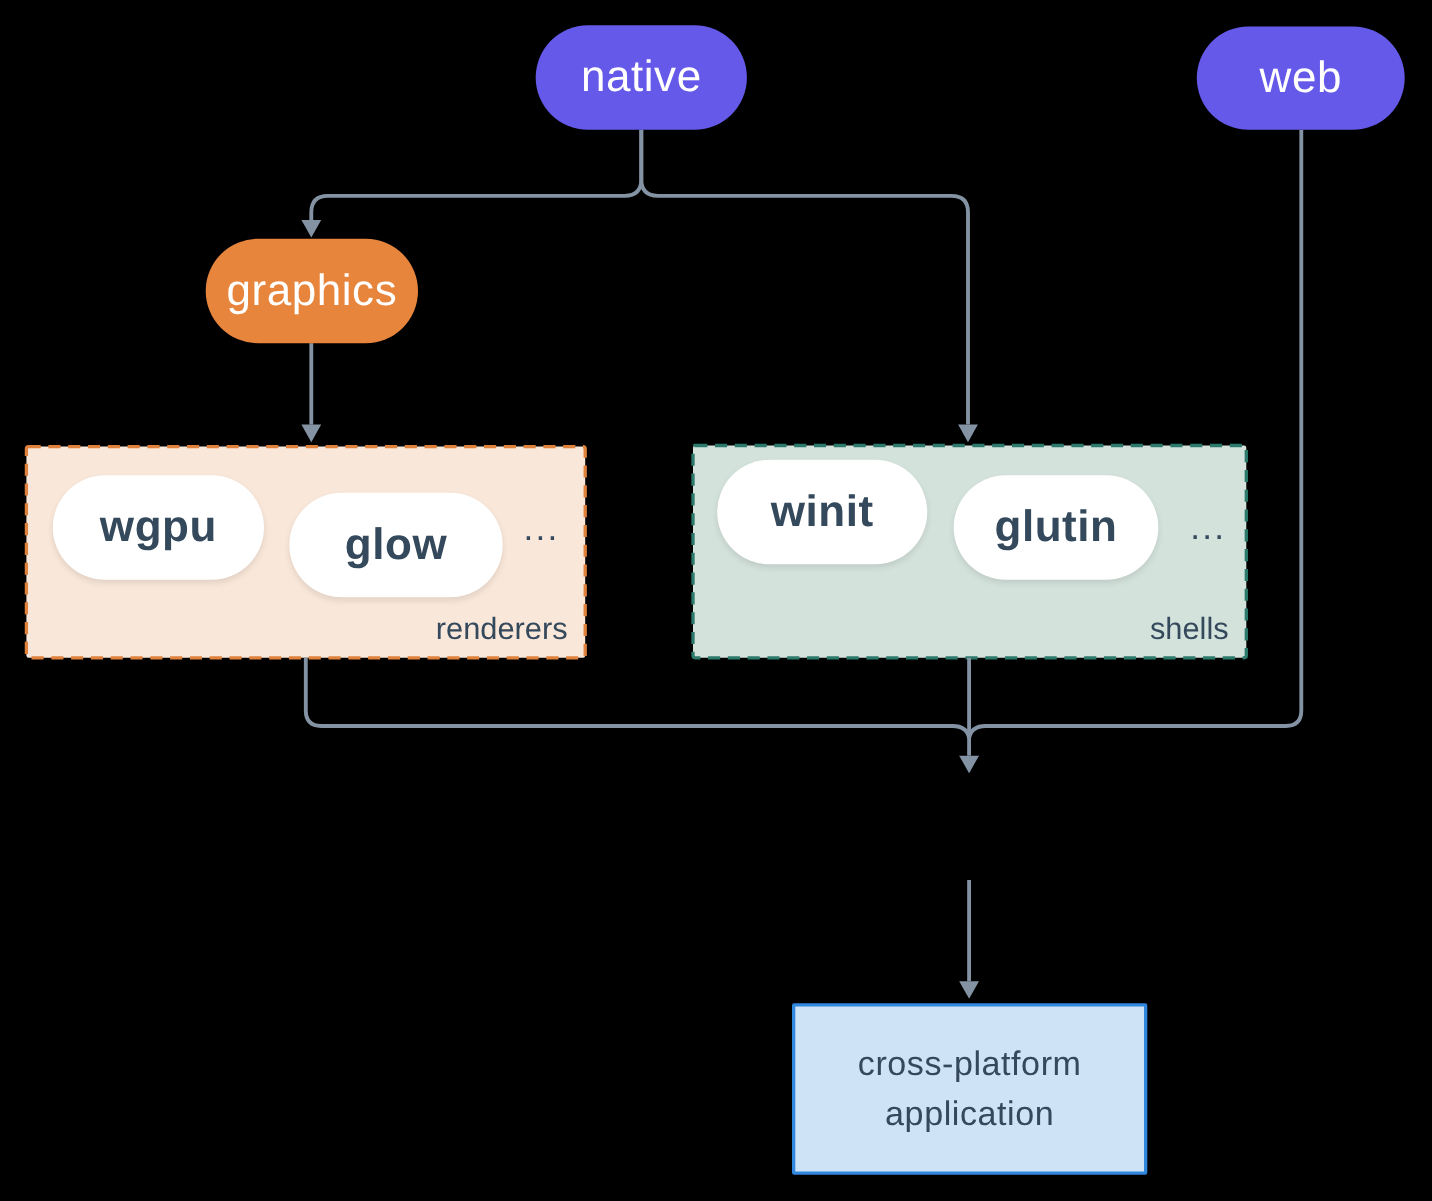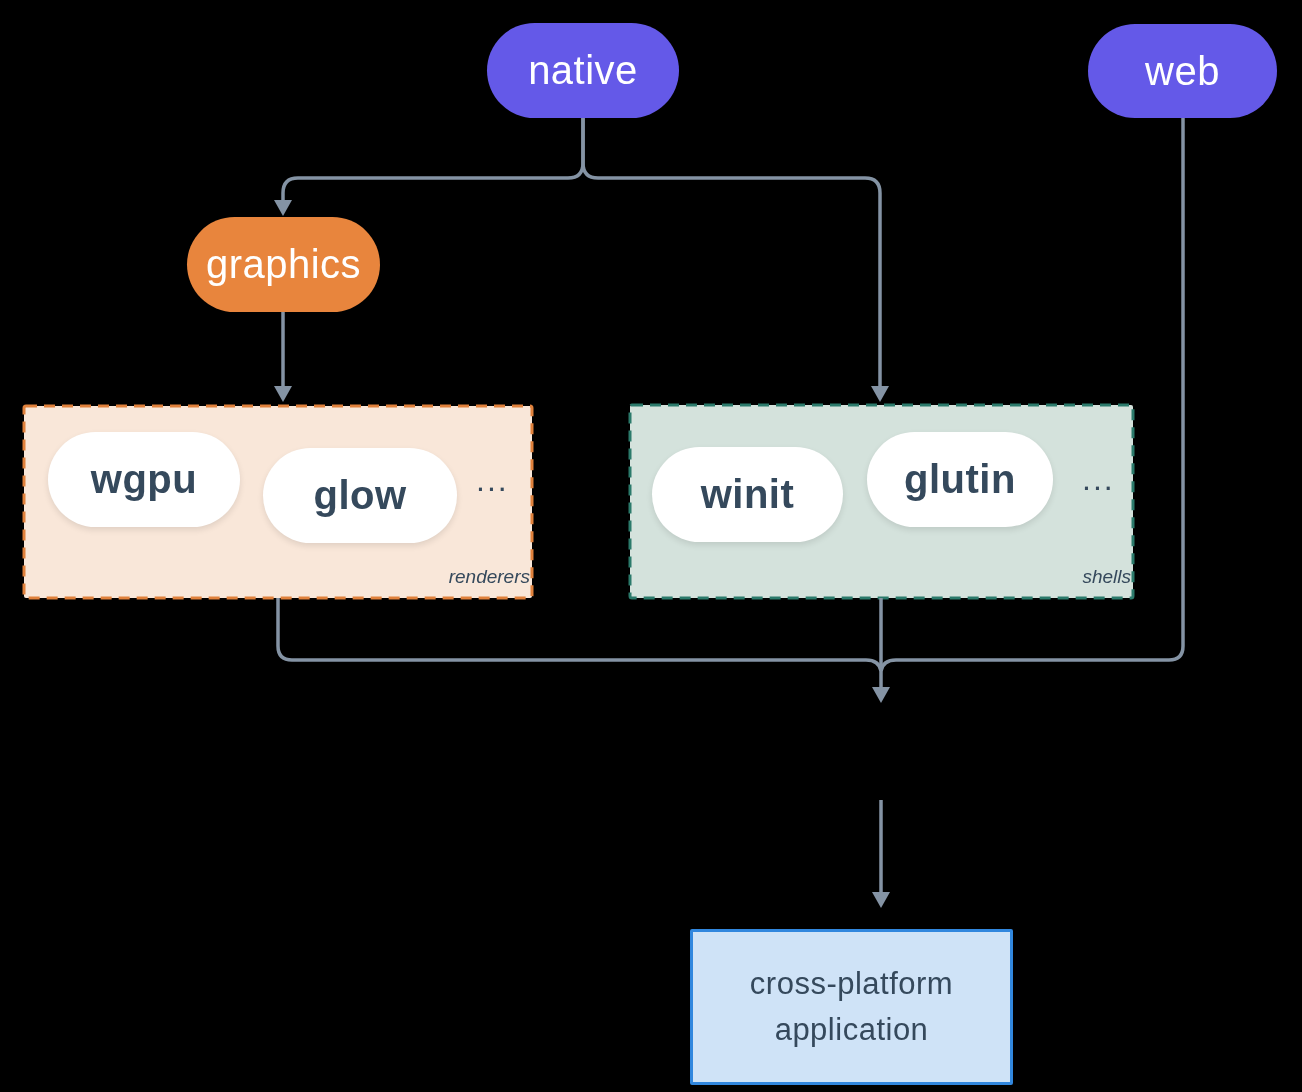--- a/index.html
+++ b/index.html
@@ -25,28 +25,28 @@
   .node-native{left:487px;top:23px;width:192px;height:95px;background:var(--native-web-fill);}
   .node-web{left:1088px;top:24px;width:189px;height:94px;background:var(--native-web-fill);}
   .node-graphics{left:187px;top:217px;width:193px;height:95px;background:var(--graphics-fill);}
   .node-iced{left:788px;top:708px;width:190px;height:93px;background:var(--iced-fill);}
   .group{position:absolute;z-index:1;}
   .group-renderers{left:24px;top:406px;width:508px;height:192px;}
   .group-shells{left:630px;top:405px;width:503px;height:193px;}
   .group .pill{height:95px;}
   .pill-wgpu{left:24px;top:26px;width:192px;}
   .pill-glow{left:239px;top:42px;width:194px;justify-content:center;}
-  .pill-winit{left:22px;top:42px;width:191px;justify-content:center;}
+  .pill-winit{left:22px;top:13px;width:191px;justify-content:center;}
   .pill-glutin{left:237px;top:27px;width:186px;}
   .dots{position:absolute;left:452px;top:56px;font-size:32px;letter-spacing:2px;color:var(--pill-text-dark);z-index:2;}
-  .group-label{position:absolute;right:2px;bottom:10px;font-size:19px;color:var(--pill-text-dark);z-index:2;font-style:italic;}
-  .app-box{position:absolute;left:690px;top:912px;width:323px;height:156px;
+  .group-label{position:absolute;right:16px;bottom:10px;font-size:28px;color:var(--pill-text-dark);z-index:2;}
+  .app-box{position:absolute;left:720px;top:912px;width:323px;height:156px;
            background:var(--app-bg);border:3px solid var(--app-border);border-radius:2px;
            display:flex;flex-direction:column;align-items:center;justify-content:center;
-           font-size:31px;line-height:1.5;color:var(--pill-text-dark);z-index:2;letter-spacing:.5px;margin-top:17px;}
+           font-size:31px;line-height:1.5;color:var(--pill-text-dark);z-index:2;letter-spacing:.5px;}
 </style>
 </head>
 <body>
 
 <div class="canvas">
 
   <svg class="edge-layer" viewBox="0 0 1302 1092" xmlns="http://www.w3.org/2000/svg">
 
     <rect class="group-rect-renderers" x="24" y="406" width="508" height="192" rx="2"></rect>
     <rect class="group-rect-shells" x="630" y="405" width="503" height="193" rx="2"></rect>

